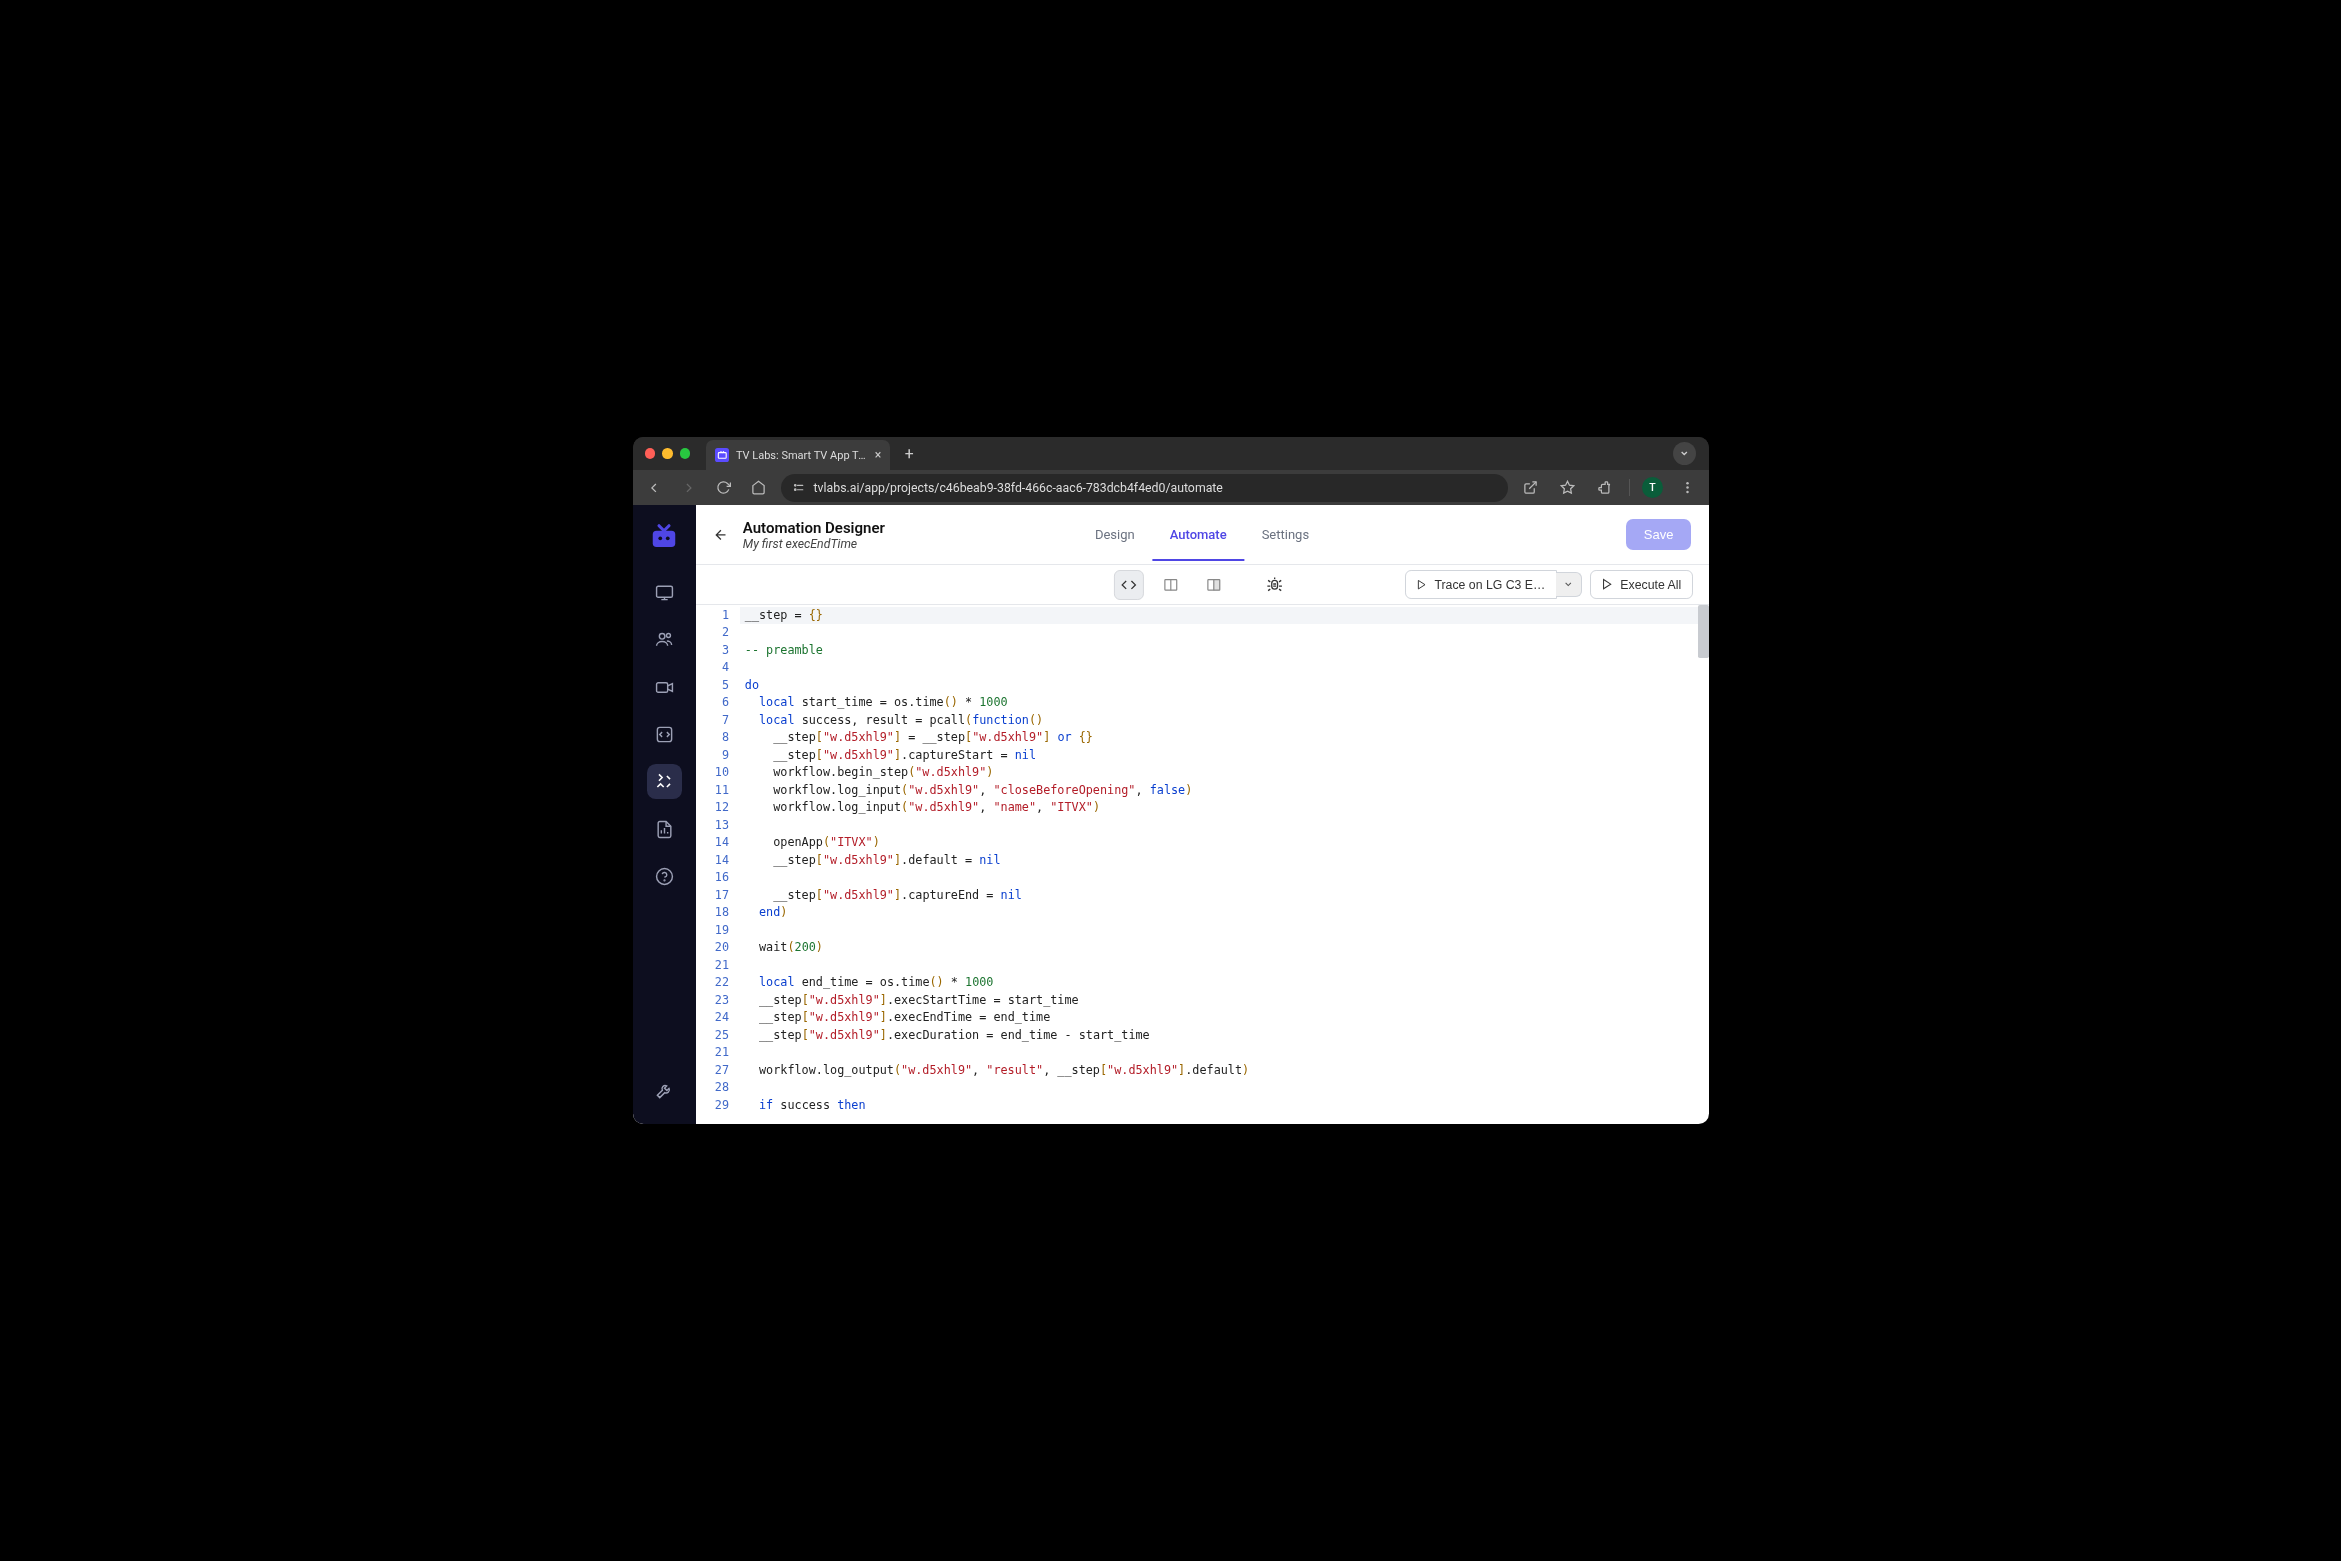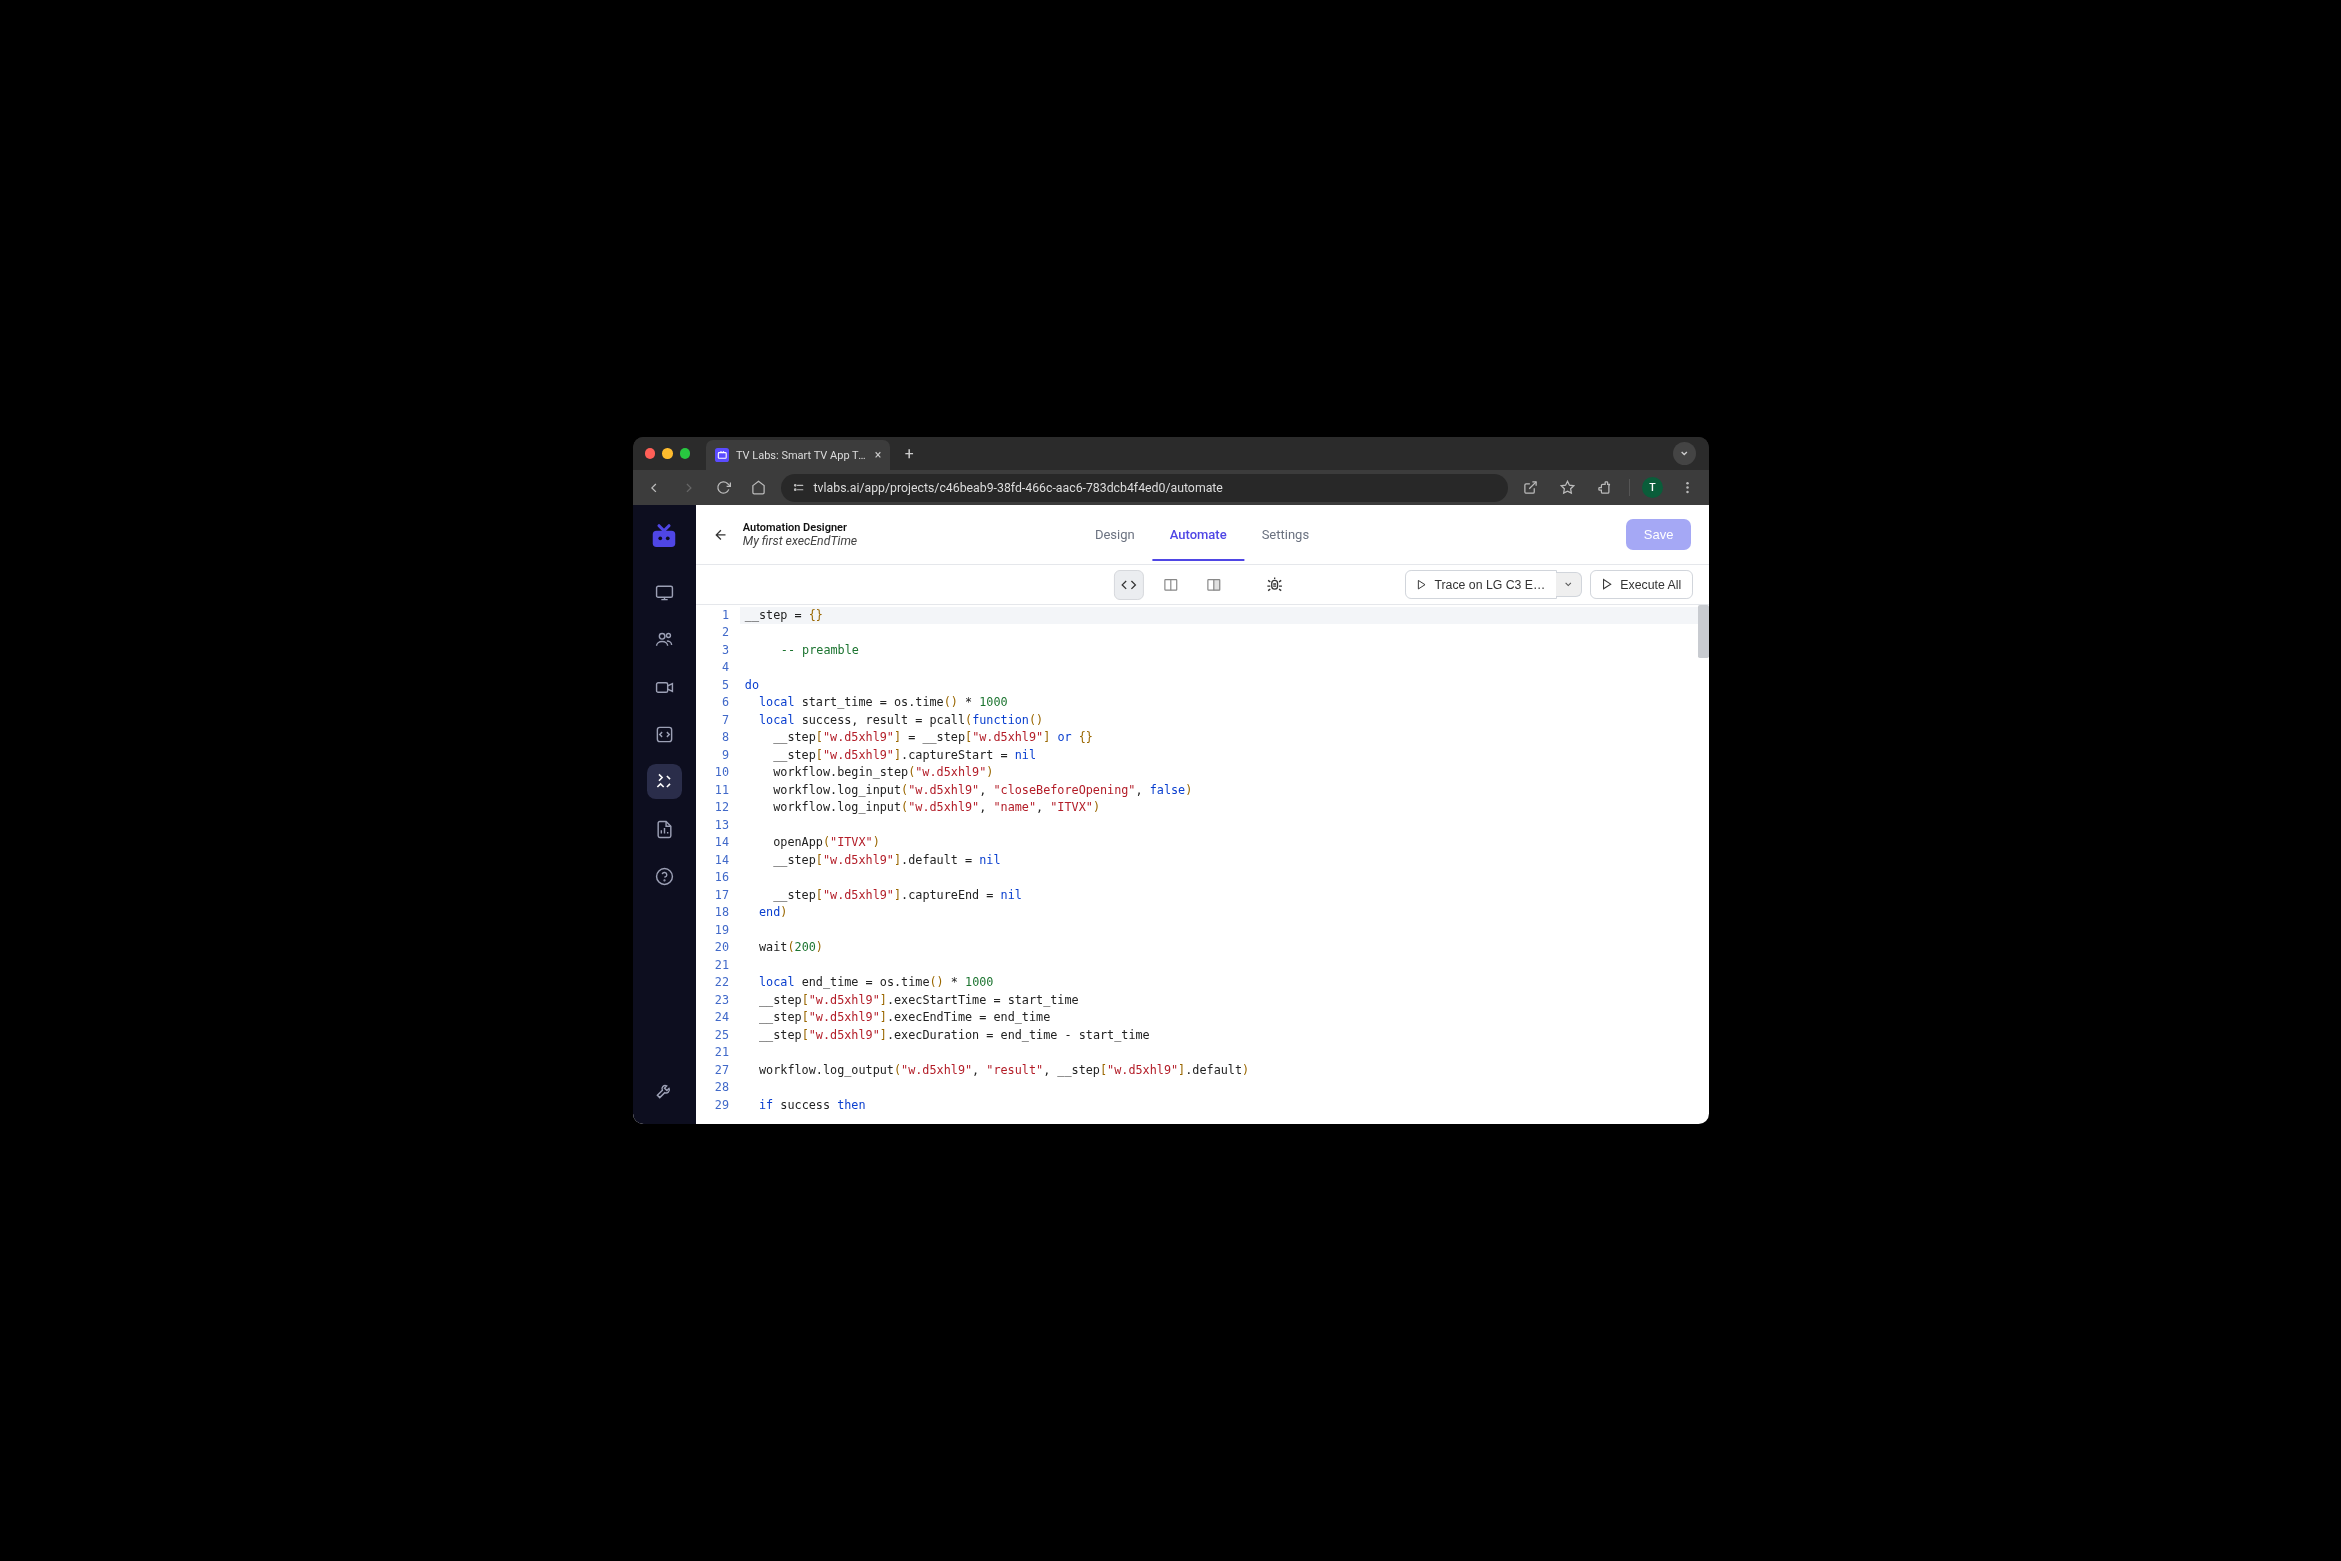--- a/index.html
+++ b/index.html
@@ -124,21 +124,21 @@
   .header{
     height:60px;
     border-bottom:0.9px solid #e5e7eb;
     display:flex;
     align-items:center;
     padding:0 17.5px;
     gap:14px;
   }
   .back-arrow{color:#333;cursor:pointer;display:flex;}
   .header-titles{display:flex;flex-direction:column;}
-  .header-title{font-size:11px;font-weight:600;color:#111;}
+  .header-title{font-size:15px;font-weight:600;color:#111;}
   .header-sub{font-size:12.3px;font-style:italic;color:#444;}
   .header-tabs{display:flex;gap:0;margin: 0 auto; position:absolute; left:50%; transform:translateX(-50%);}
   .header{position:relative;}
   .htab{
     padding:19px 17.5px 17.5px;
     font-size:13px;
     color:#6b7280;
     cursor:pointer;
     border-bottom:2.6px solid transparent;
   }
@@ -216,21 +216,21 @@
   }
   .code .line{height:17.5px;padding-left:5.3px;}
   .code .line.hl{background:#f3f5f8;}
   
   .kw{color:#0a3fcf;}
   .fn{color:#222;}
   .str{color:#b31d28;}
   .num{color:#1c7430;}
   .op{color:#222;}
   .brk{color:#9a6700;}
-  .cmt{color:#1c7430;margin-left:36px;}
+  .cmt{color:#1c7430;}
   .nil{color:#0a3fcf;}
   .bool{color:#0a3fcf;}
   .scrollthumb{
     position:absolute;right:0;top:0;width:10.5px;height:53px;background:#c8cbd0;border-radius:1.8px;
   }
   svg{display:block;}
 </style>
 </head>
 <body>
 

